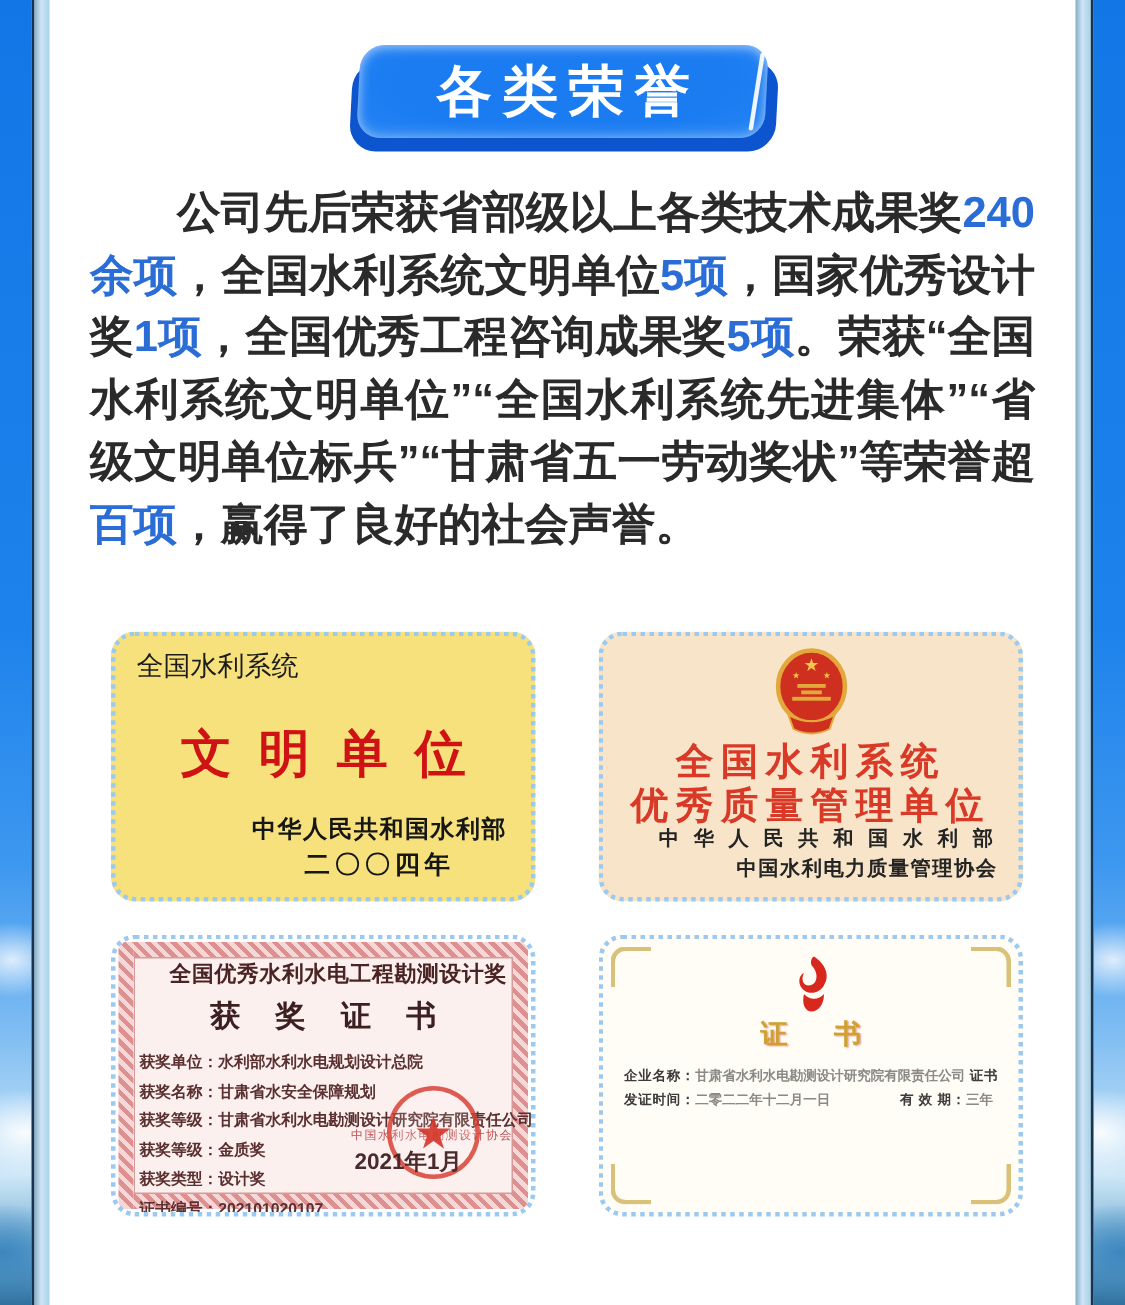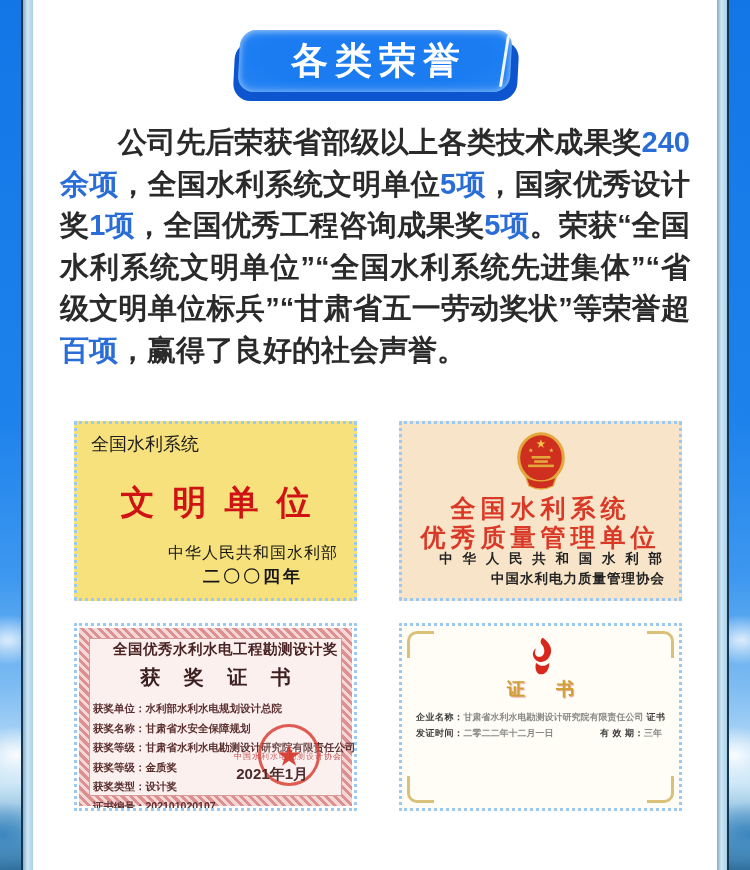--- a/index.html
+++ b/index.html
@@ -44,31 +44,31 @@
     text-indent:7px;transform:skewX(3deg);}
 
   
   .intro{margin:30px 60px 0;font-size:29px;font-weight:700;line-height:41.5px;
     color:#2a2a2a;text-align:justify;text-indent:2em;z-index:2;position:relative;}
   .intro .hl{color:#2b6dd6;}
 
   
   .certs{position:relative;z-index:2;margin:50px 68px 0 74px;display:grid;
     grid-template-columns:1fr 1fr;grid-template-rows:180px 188px;gap:22px 42px;}
-  .cert{box-sizing:border-box;border:3px dotted #9cc9ef;border-radius:1px;
+  .cert{box-sizing:border-box;border:3px dotted #9cc9ef;border-radius:16px;
     position:relative;overflow:hidden;}
 
   
   .cert-yellow{background:#f6e17c;padding:8px 14px;}
   .cy-corner{font-size:18px;color:#1c1c1c;font-weight:400;}
   .cy-title{margin-top:24px;text-align:center;font-size:34px;font-weight:800;
     letter-spacing:18px;text-indent:18px;color:#cf1315;
     font-family:"Liberation Serif",serif;}
   .cy-footer{position:absolute;right:16px;bottom:10px;text-align:center;color:#161616;}
-  .cy-issuer{font-size:16px;font-weight:400;letter-spacing:1px;}
+  .cy-issuer{font-size:16px;font-weight:700;letter-spacing:1px;}
   .cy-year{font-size:17px;font-weight:700;letter-spacing:3px;margin-top:1px;}
 
   
   .cert-peach{background:#f8e5c9;padding:6px 12px;text-align:center;}
   .emblem{display:block;margin:2px auto 2px;}
   .cp-title{font-size:25px;font-weight:900;color:#d93a28;letter-spacing:5px;
     line-height:29px;font-family:"Liberation Serif",serif;}
   .cp-footer{position:absolute;right:14px;bottom:10px;text-align:right;color:#242424;}
   .cp-issuer1{font-size:13.5px;font-weight:700;letter-spacing:3px;}
   .cp-issuer2{font-size:13.5px;font-weight:700;letter-spacing:1px;margin-top:2px;}

